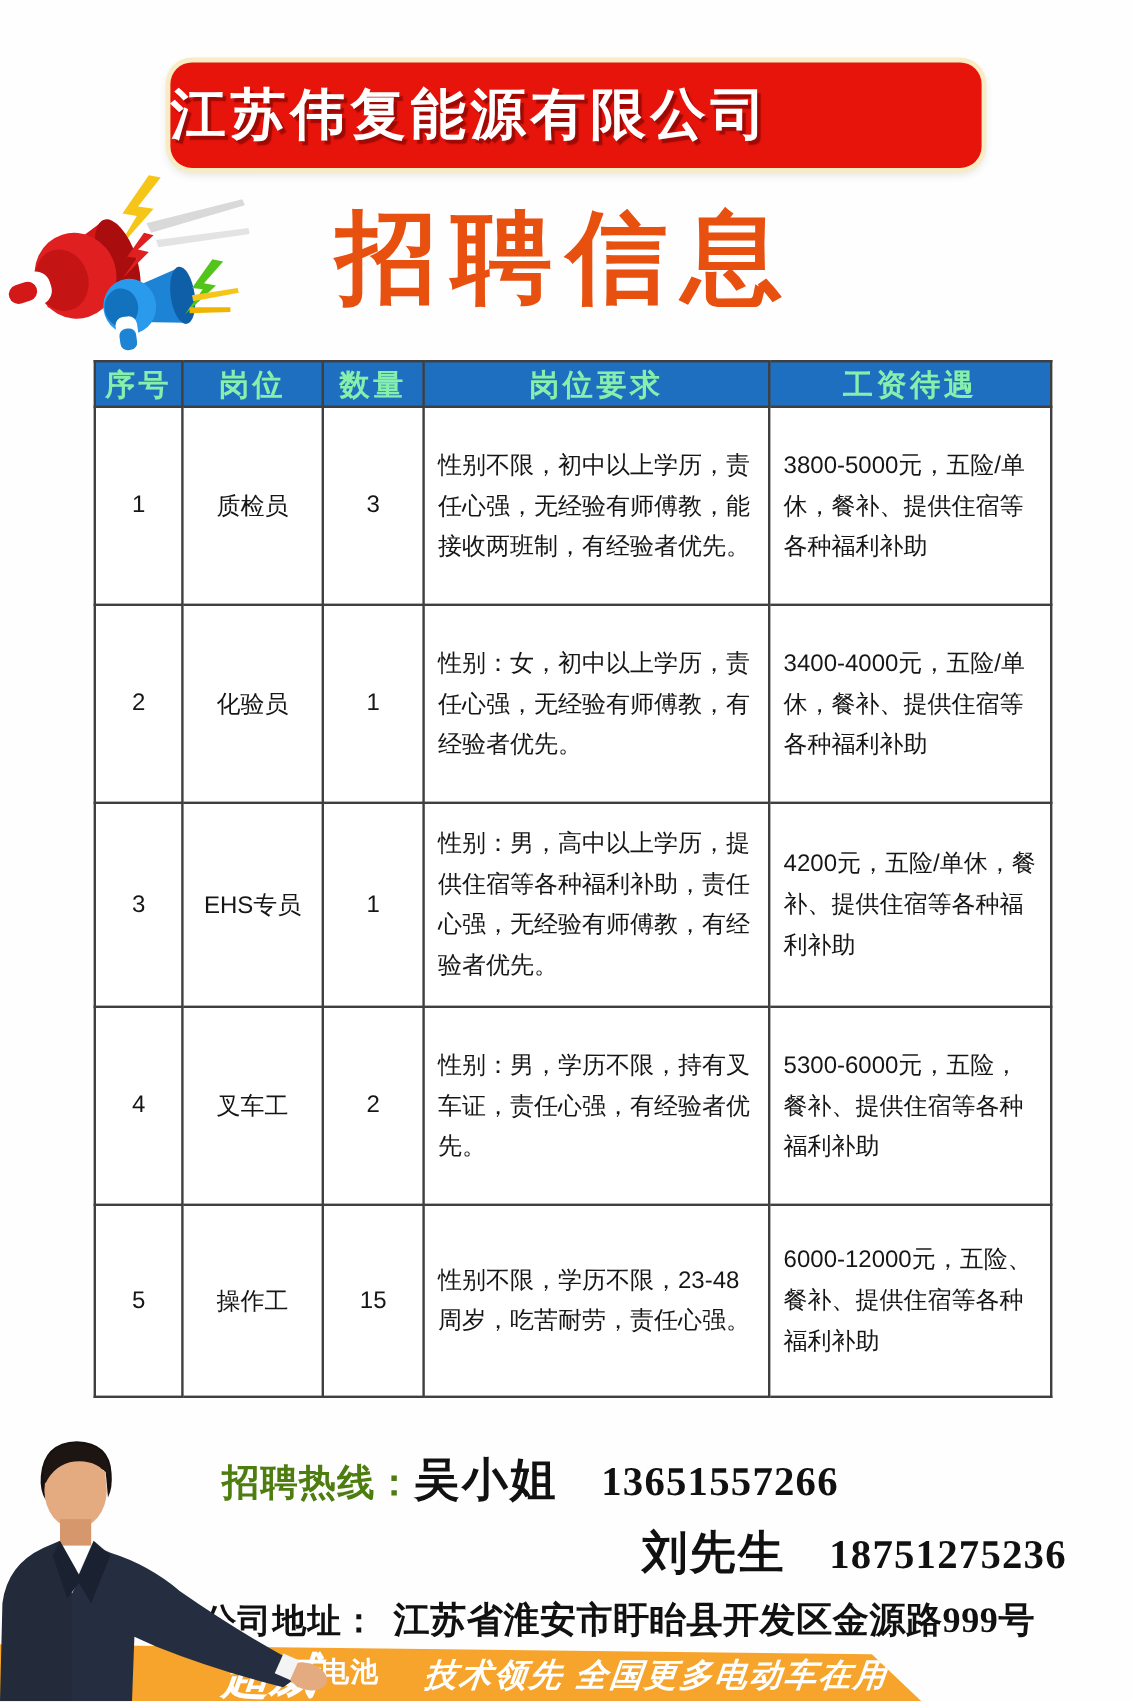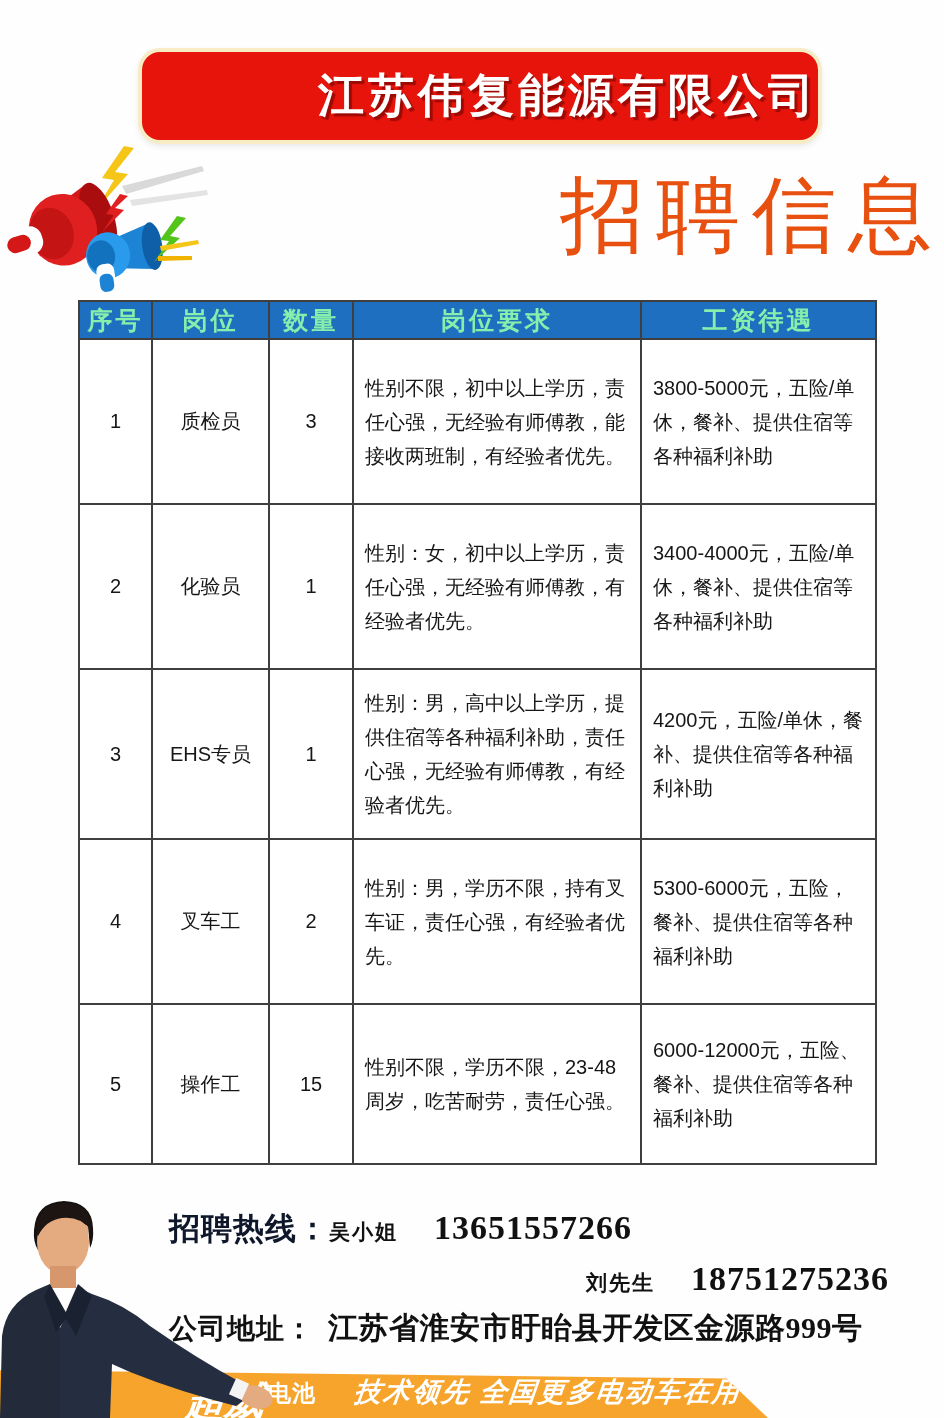--- a/index.html
+++ b/index.html
@@ -7,32 +7,32 @@
   .page {
     position:relative; width:944px; height:1418px; background:#fefefe;
     overflow:hidden; font-family:"Liberation Sans", sans-serif;
   }
 
   
   .company-banner {
     position:absolute; left:142px; top:52px; width:676px; height:88px;
     background:#e7140b; border-radius:18px;
     box-shadow:0 0 0 4px #f7ecc4, 0 3px 10px rgba(0,0,0,.18);
-    display:flex; align-items:center; justify-content:flex-end;
+    display:flex; align-items:center; justify-content:flex-start;
   }
   .company-banner .name {
     font-family:"Liberation Serif", serif; font-weight:900; font-size:46px;
     color:#ffffff; letter-spacing:4px; text-shadow:3px 3px 1px rgba(100,0,0,.55);
     white-space:nowrap;
   }
 
   
   .poster-title {
-    position:absolute; left:0; top:168px; width:944px; text-align:right;
-    font-family:"Liberation Serif", serif; font-weight:400; font-size:84px;
+    position:absolute; left:0; top:168px; width:944px; text-align:center;
+    font-family:"Liberation Serif", serif; font-weight:700; font-size:84px;
     line-height:1.15; color:#e8500f; letter-spacing:12px; white-space:nowrap;
   }
 
   
   .megaphone-wrap { position:absolute; left:2px; top:138px; width:215px; height:155px; }
 
   
   table.jobs-table {
     position:absolute; left:78px; top:300px; border-collapse:collapse;
     table-layout:fixed; width:797px;
@@ -49,33 +49,33 @@
   .jobs-table td.text-cell { padding:8px 8px 8px 11px; line-height:34px; text-align:left; }
   tr.row-h1 { height:165px; } tr.row-h2 { height:165px; } tr.row-h3 { height:170px; }
   tr.row-h4 { height:165px; } tr.row-h5 { height:160px; }
 
   
   .contact {
     position:absolute; left:169px; top:1208px; width:720px;
     font-family:"Liberation Serif", serif; font-weight:700; color:#111111;
   }
   .contact .line { display:flex; align-items:baseline; margin-bottom:10px; }
-  .contact .hotline-label { color:#0f172a; font-size:31px; letter-spacing:1px; }
-  .contact .person-name { font-size:21px; letter-spacing:2px; }
+  .contact .hotline-label { color:#4d7c0f; font-size:31px; letter-spacing:1px;margin-left:16px; }
+  .contact .person-name { font-size:38px; letter-spacing:2px; }
   .contact .phone-number { font-size:34px; margin-left:36px; letter-spacing:1px; }
   .contact .line2 { padding-left:158px;justify-content:flex-end; }
   .contact .addr-label { font-size:28px; letter-spacing:1px; }
   .contact .addr-text { font-size:30px; margin-left:14px; letter-spacing:0.5px; white-space:nowrap; }
 
   
   .footer-banner {
     position:absolute; left:0; top:1366px; width:768px; height:52px;
     background:#f6a42b;
     clip-path:polygon(0 8%, 94.6% 24%, 100% 100%, 0 100%);
-    display:flex; padding-top:8px; z-index:2;
+    display:flex; align-items:center; padding-top:8px; z-index:2;
   }
   .footer-banner .brand {
     margin-left:186px; font-size:40px; font-style:italic; font-weight:900;
     color:#ffffff; letter-spacing:-1px; transform:skewX(-6deg); white-space:nowrap;
   }
   .footer-banner .brand-suffix {
     font-size:23px; font-weight:900; color:#ffffff; margin-left:4px;
     align-self:flex-end; padding-bottom:9px; letter-spacing:1px; white-space:nowrap;
   }
   .footer-banner .slogan {

